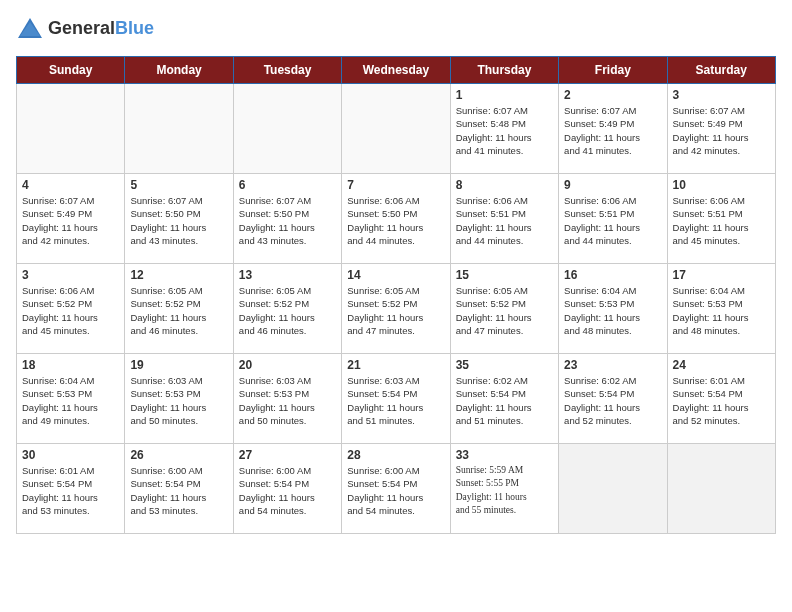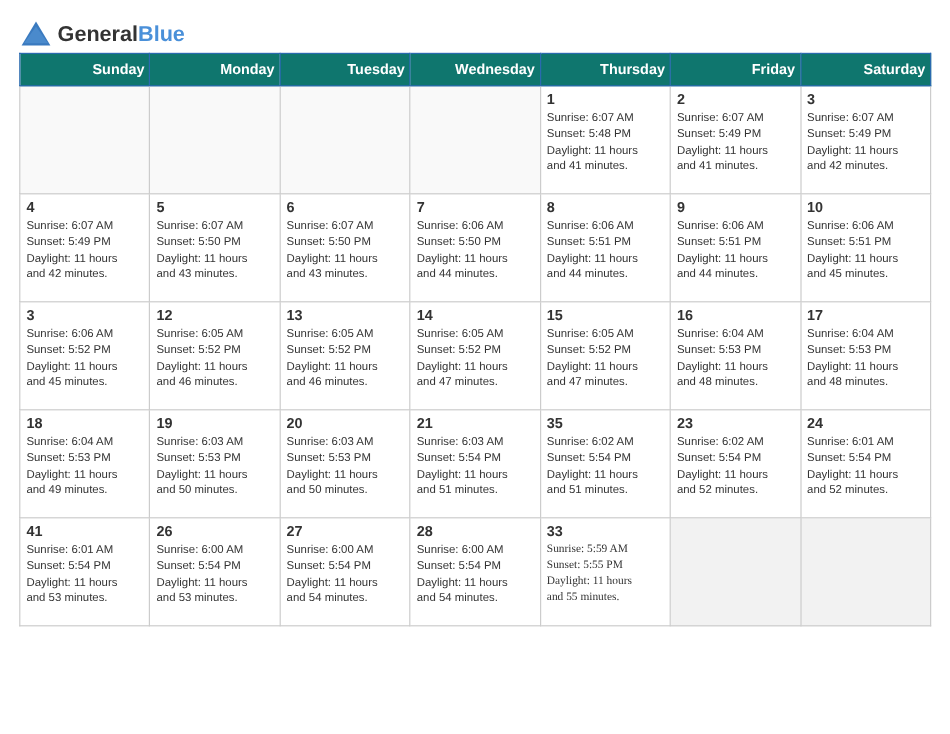--- a/index.html
+++ b/index.html
@@ -7,21 +7,21 @@
       font-family: Arial, sans-serif;
       background: #fff;
       width: 792px;
       min-height: 612px;
       padding: 16px;
     }
     .header-area {
       display: flex;
       justify-content: space-between;
       align-items: flex-start;
-      margin-bottom: 4px;
+      margin-bottom: 16px;
     }
     .logo {
       display: flex;
       align-items: center;
       gap: 4px;
     }
     .logo-icon {
       width: 28px;
       height: 24px;
     }
@@ -36,26 +36,26 @@
     .location-title {
       font-size: 16px;
       color: #555;
     }
     table {
       width: 100%;
       border-collapse: collapse;
       table-layout: fixed;
     }
     th {
-      background-color: #0f766e;
+      background-color: #7f1d1d;
       color: #fff;
       font-size: 12px;
       font-weight: bold;
       padding: 6px 4px;
-      text-align: right;
+      text-align: center;
       border: 1px solid #2a6aaf;
     }
     td {
       border: 1px solid #ccc;
       vertical-align: top;
       padding: 4px 5px;
       font-size: 10px;
       color: #333;
       height: 90px;
       background: #fff;
@@ -283,21 +283,21 @@
         <td>
           <span class="day-number">24</span>
           <div class="cell-info" style="white-space: pre-line;">Sunrise: 6:01 AM
 Sunset: 5:54 PM
 Daylight: 11 hours
 and 52 minutes.</div>
         </td>
       </tr>
       <tr>
         <td>
-          <span class="day-number">41</span>
+          <span class="day-number">30</span>
           <div class="cell-info" style="white-space: pre-line;">Sunrise: 6:01 AM
 Sunset: 5:54 PM
 Daylight: 11 hours
 and 53 minutes.</div>
         </td>
         <td>
           <span class="day-number">26</span>
           <div class="cell-info" style="white-space: pre-line;">Sunrise: 6:00 AM
 Sunset: 5:54 PM
 Daylight: 11 hours

